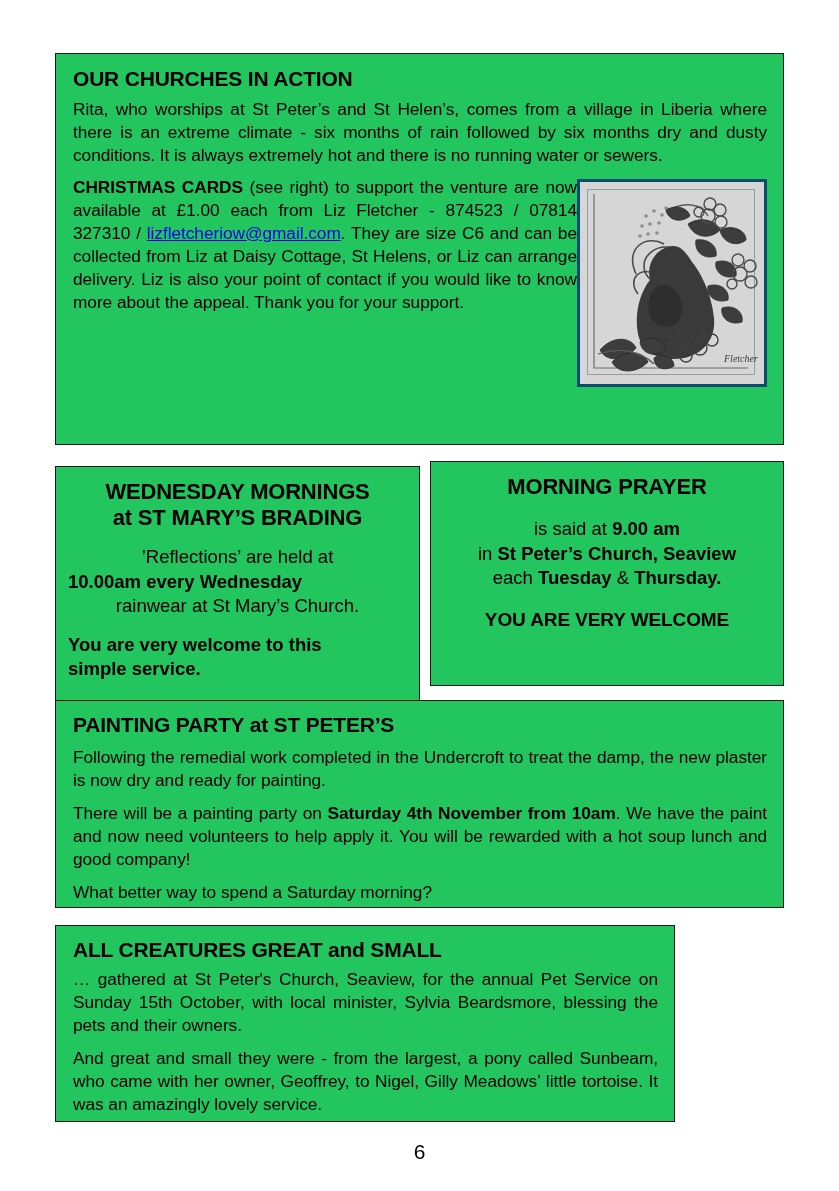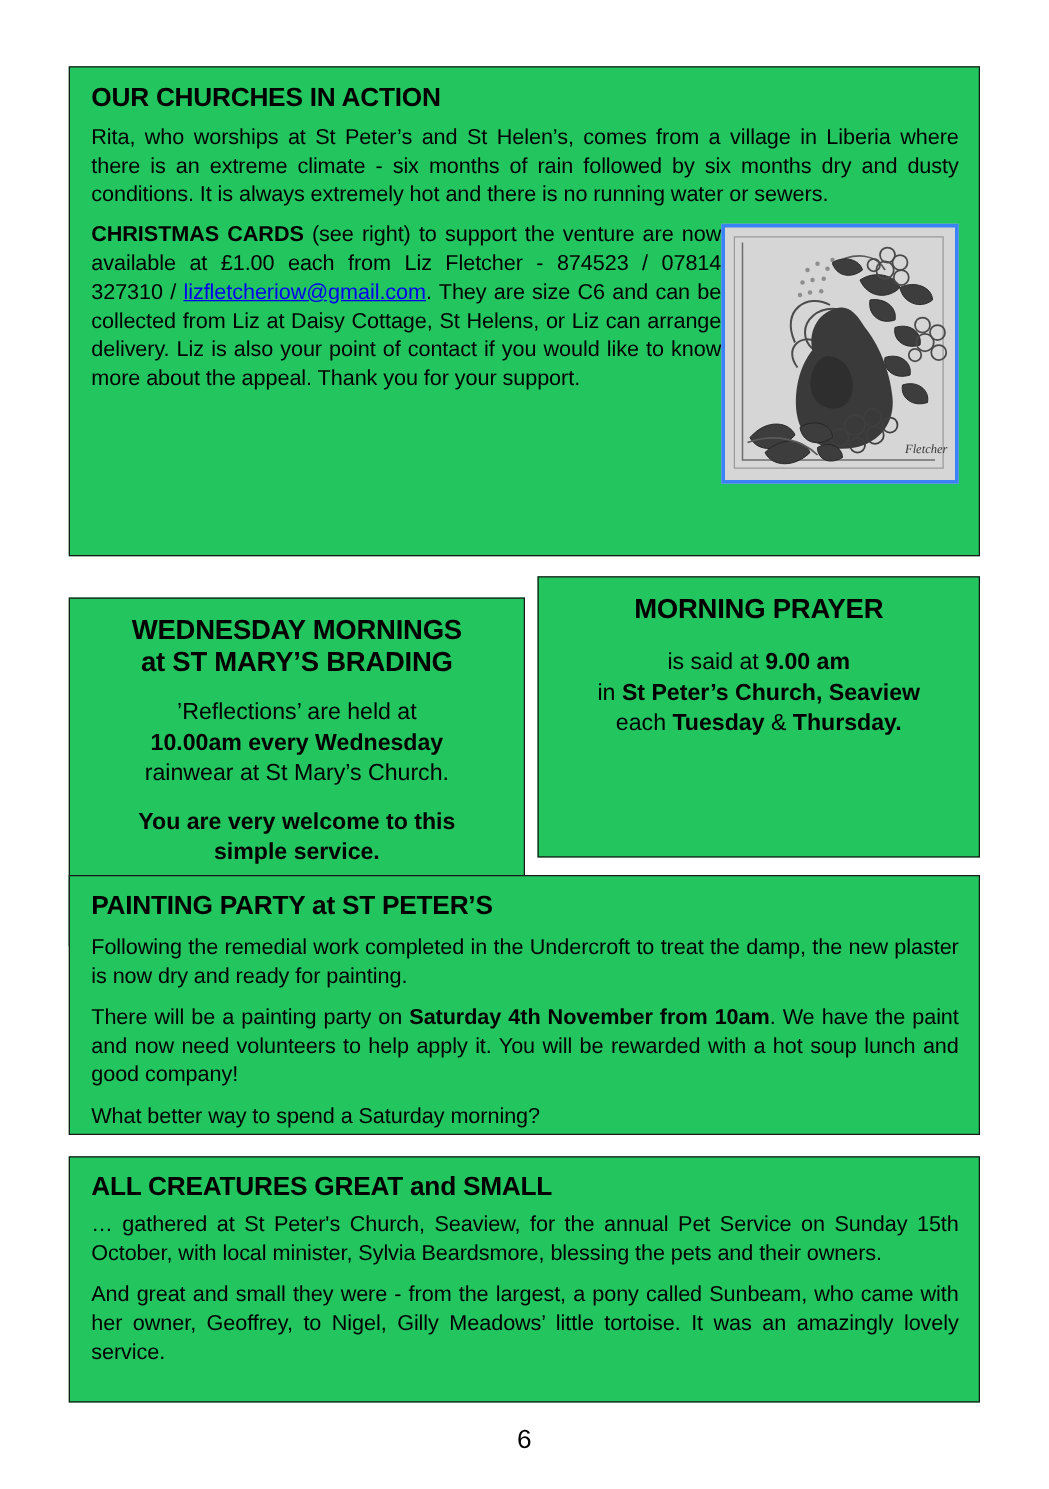--- a/index.html
+++ b/index.html
@@ -63,48 +63,47 @@
   .card-float {
     float: right;
     width: 190px; height: 208px;
     margin: 3px 0 4px 16px;
     shape-outside: border-box;
   }
 
   
   .card-frame {
     width: 100%; height: 100%;
-    border: 3px solid #3b82f6;
+    border: 3px solid #0c4a6e;
     background: #d6d6d6;
     position: relative;
     overflow: hidden;
   }
   .card-frame .inner-line {
     position: absolute;
     left: 7px; top: 7px; right: 9px; bottom: 9px;
     border: 1px solid #9a9a9a;
   }
   .card-frame svg { position: absolute; left: 0; top: 0; }
 
   
   #box-wednesday {
-    left: 55px; top: 478px; width: 365px; height: 279px;
+    left: 55px; top: 466px; width: 365px; height: 279px;
     padding: 12px 12px 8px 12px;
   }
   #box-morning {
     left: 430px; top: 461px; width: 354px; height: 225px;
     padding: 12px 12px 8px 12px;
   }
   .mid-line {
     text-align: center;
     font-size: 18.5px;
     line-height: 1.33;
   }
   .mid-strong {
-    text-align: center;
     font-size: 18.5px;
     font-weight: bold;
     line-height: 1.33;
   }
   .mid-caps {
     text-align: center;
     font-size: 19px;
     font-weight: bold;
     line-height: 1.28;
     letter-spacing: -0.1px;
@@ -115,21 +114,21 @@
   
   #box-painting {
     left: 55px; top: 700px; width: 729px; height: 208px;
     padding: 12px 16px 22px 17px;
   }
   #box-painting .sec-head { margin-bottom: 9px; }
   #box-painting p.body + p.body { margin-top: 10px; }
 
   
   #box-creatures {
-    left: 55px; top: 925px; width: 729px; height: 197px;
+    left: 55px; top: 925px; width: 620px; height: 197px;
     padding: 12px 16px 10px 17px;
   }
   #box-creatures .sec-head { margin-bottom: 6px; }
   #box-creatures p.body + p.body { margin-top: 10px; }
 
   
   #page-number {
     position: absolute;
     left: 0; right: 0; top: 1140px;
     text-align: center;
@@ -244,20 +243,21 @@
 
   <section class="box" id="box-morning">
     <div class="ctr-head">MORNING PRAYER</div>
 
     <div class="mid-line gap-md"><span>is said at </span><b>9.00 am</b></div>
 
     <div class="mid-line"><span>in </span><b>St Peter’s Church, Seaview</b></div>
 
     <div class="mid-line"><span>each </span><b>Tuesday</b><span> &amp; </span><b>Thursday.</b></div>
 
+    <div class="mid-caps gap-md">YOU ARE VERY WELCOME</div>
   </section>
 
   <section class="box" id="box-painting">
     <h2 class="sec-head">PAINTING PARTY at ST PETER’S</h2>
 
     <p class="body">Following the remedial work completed in the Undercroft to treat the damp, the new plaster is now dry and ready for painting.</p>
 
     <p class="body"><span>There will be a painting party on </span><b>Saturday 4th November from 10am</b><span>. We have the paint and now need volunteers to help apply it. You will be rewarded with a hot soup lunch and good company!</span></p>
 
     <p class="body last-left">What better way to spend a Saturday morning?</p>

